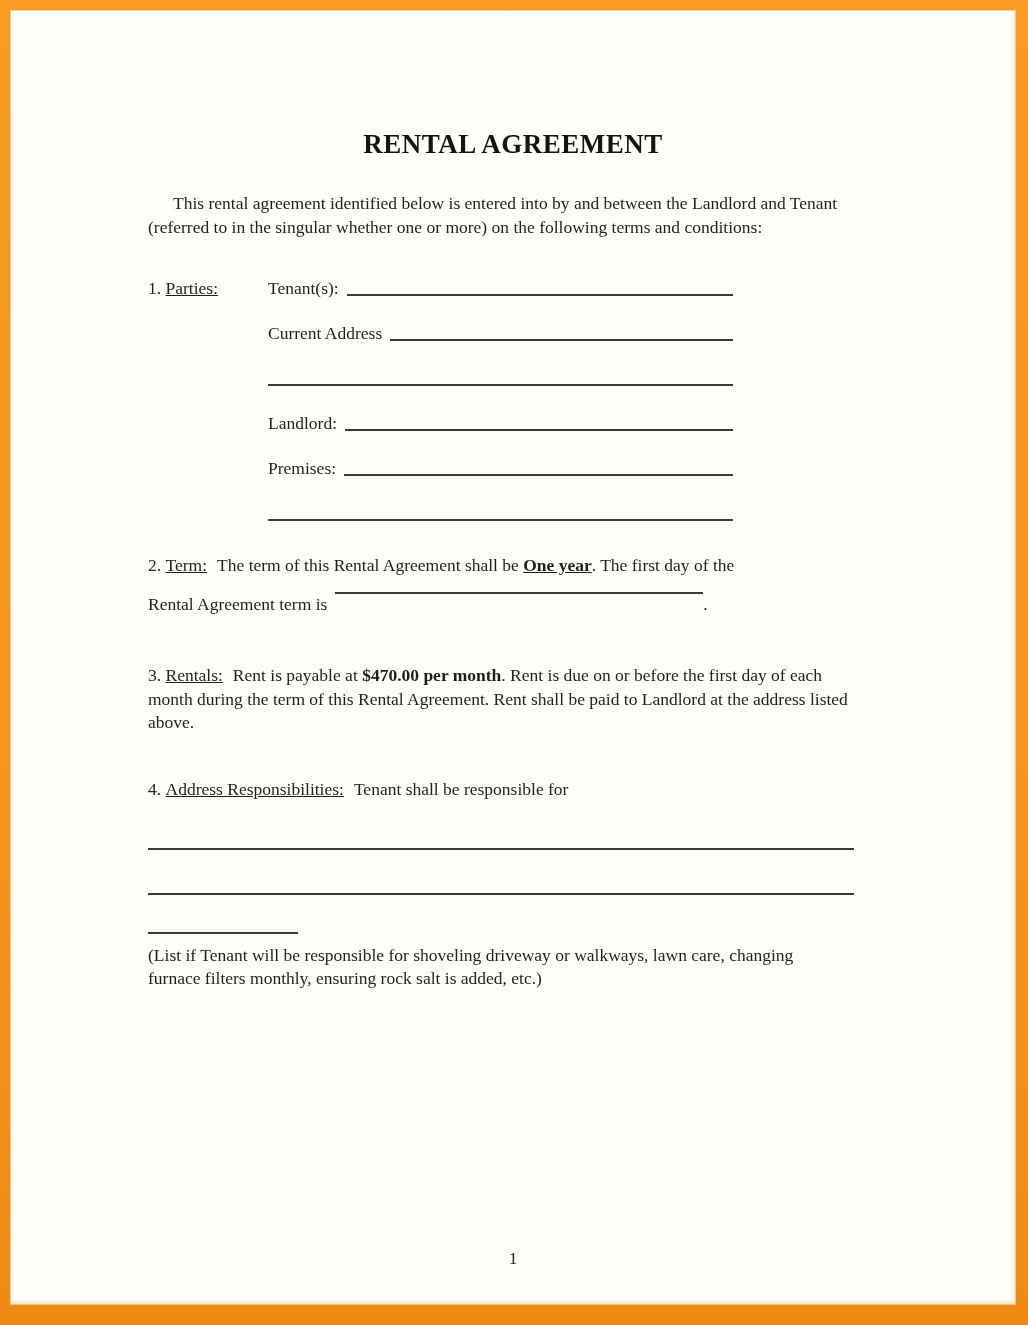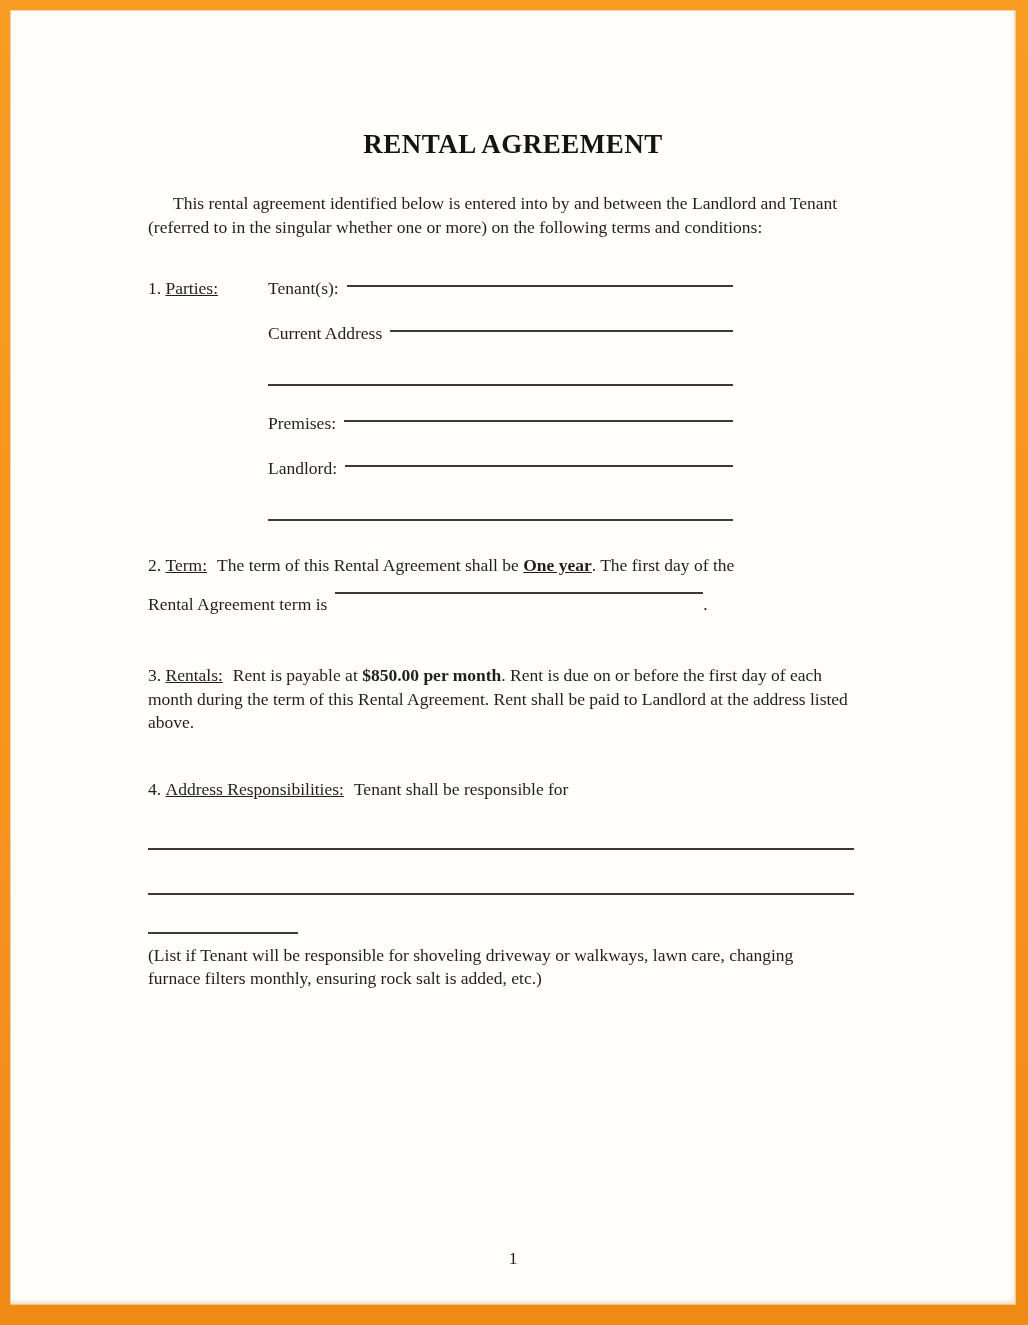--- a/index.html
+++ b/index.html
@@ -53,21 +53,21 @@
   .parties { margin-top: 16px; }
   .prow {
     display: flex;
     height: 45px;
     align-items: flex-end;
   }
   .pcol1 { width: 120px; flex: 0 0 120px; }
   .pcol2 {
     width: 465px; flex: 0 0 465px;
     display: flex;
-    align-items: center;
+    align-items: flex-end;
   }
   .pcol2 .ftext { white-space: nowrap; }
   .fill-line {
     flex: 1 1 auto;
     border-bottom: 2px solid #3a3a3a;
     margin-left: 8px;
     margin-bottom: 4px;
     height: 0;
   }
   .fill-line.noin { margin-left: 0; }
@@ -137,28 +137,28 @@
         </div>
         <div class="prow">
           <span class="pcol1"></span>
           <span class="pcol2">
               <span class="fill-line noin"></span>
             </span>
         </div>
         <div class="prow">
           <span class="pcol1"></span>
           <span class="pcol2">
-              <span class="ftext">Premises:</span>
+              <span class="ftext">Landlord:</span>
               <span class="fill-line"></span>
             </span>
         </div>
         <div class="prow">
           <span class="pcol1"></span>
           <span class="pcol2">
-              <span class="ftext">Landlord:</span>
+              <span class="ftext">Premises:</span>
               <span class="fill-line"></span>
             </span>
         </div>
         <div class="prow">
           <span class="pcol1"></span>
           <span class="pcol2">
               <span class="fill-line noin"></span>
             </span>
         </div>
       </div>
@@ -166,21 +166,21 @@
       <div class="term-l1"><span>2.</span>&nbsp;<span class="u lbl">Term:</span><span>The term of this Rental Agreement shall be</span>
 <span class="bold u">One year</span><span>.  The first day of the</span></div>
 
       <div class="term-l2">
           <span>Rental Agreement term is</span>
           <span class="fixed-line"></span>
           <span>.</span>
         </div>
 
       <p class="rentals"><span>3.</span>&nbsp;<span class="u lbl">Rentals:</span><span>Rent is payable at</span>
-<span class="bold">$850.00 per month</span><span>.  Rent is due on or before the first day of each month during the term of this Rental Agreement.  Rent shall be paid to Landlord at the address listed above.</span></p>
+<span class="bold">$470.00 per month</span><span>.  Rent is due on or before the first day of each month during the term of this Rental Agreement.  Rent shall be paid to Landlord at the address listed above.</span></p>
 
       <div class="resp"><span>4.</span>&nbsp;<span class="u lbl">Address Responsibilities:</span><span>Tenant shall be responsible for</span></div>
 
       <div class="blank-line bl1"></div>
       <div class="blank-line bl2"></div>
       <div class="blank-line bl3"></div>
 
       <p class="note">(List if Tenant will be responsible for shoveling driveway or walkways, lawn care, changing furnace filters monthly, ensuring rock salt is added, etc.)</p>
 
     </div>

